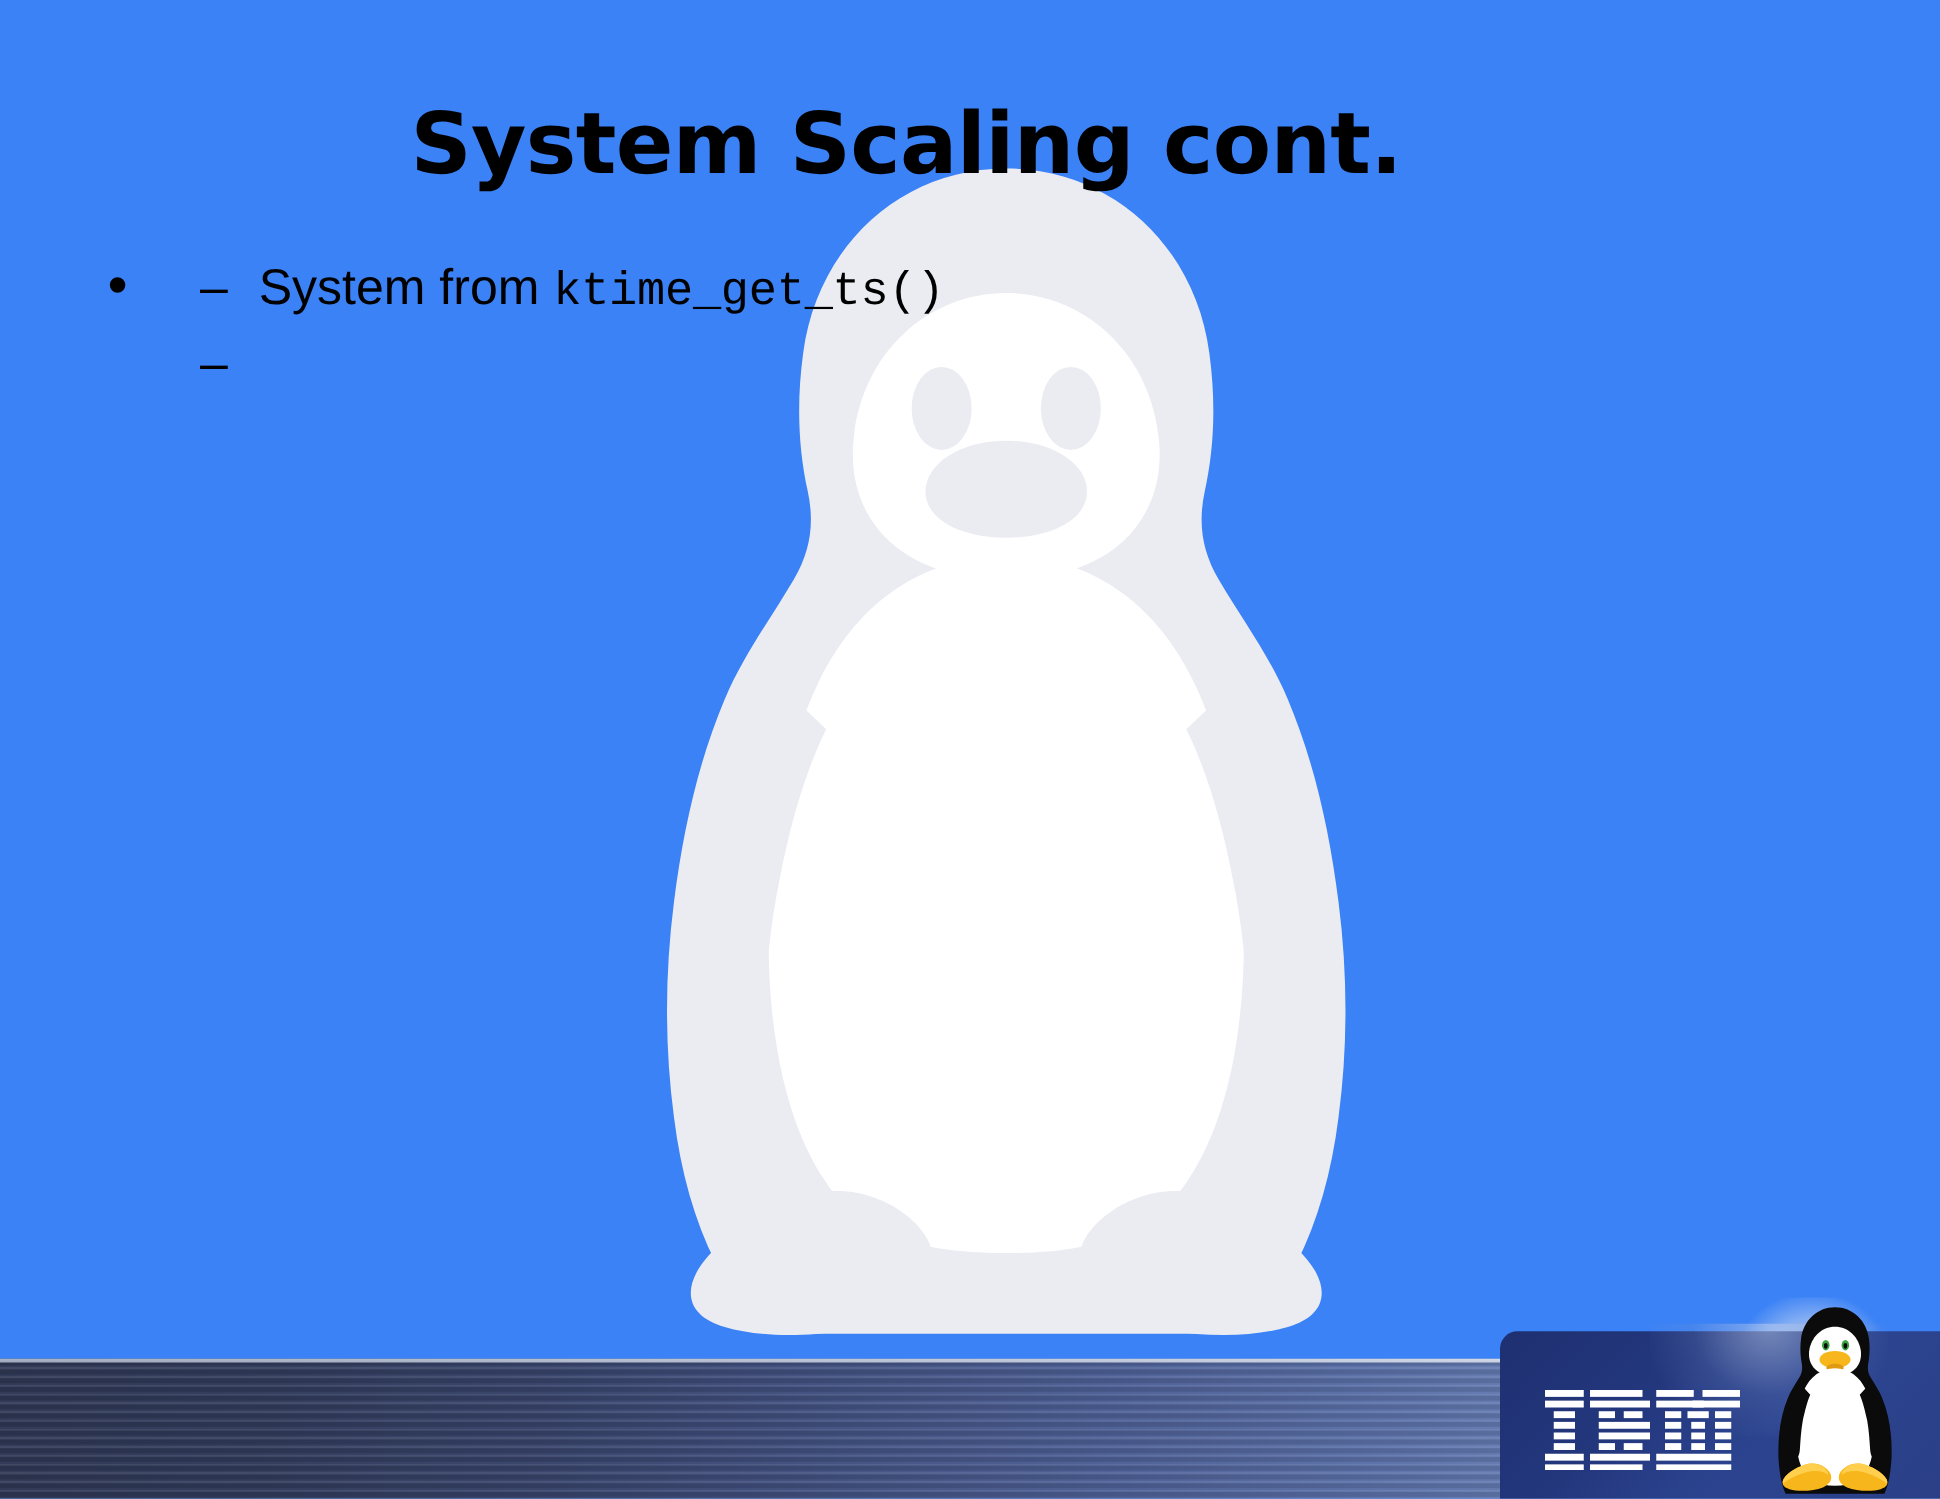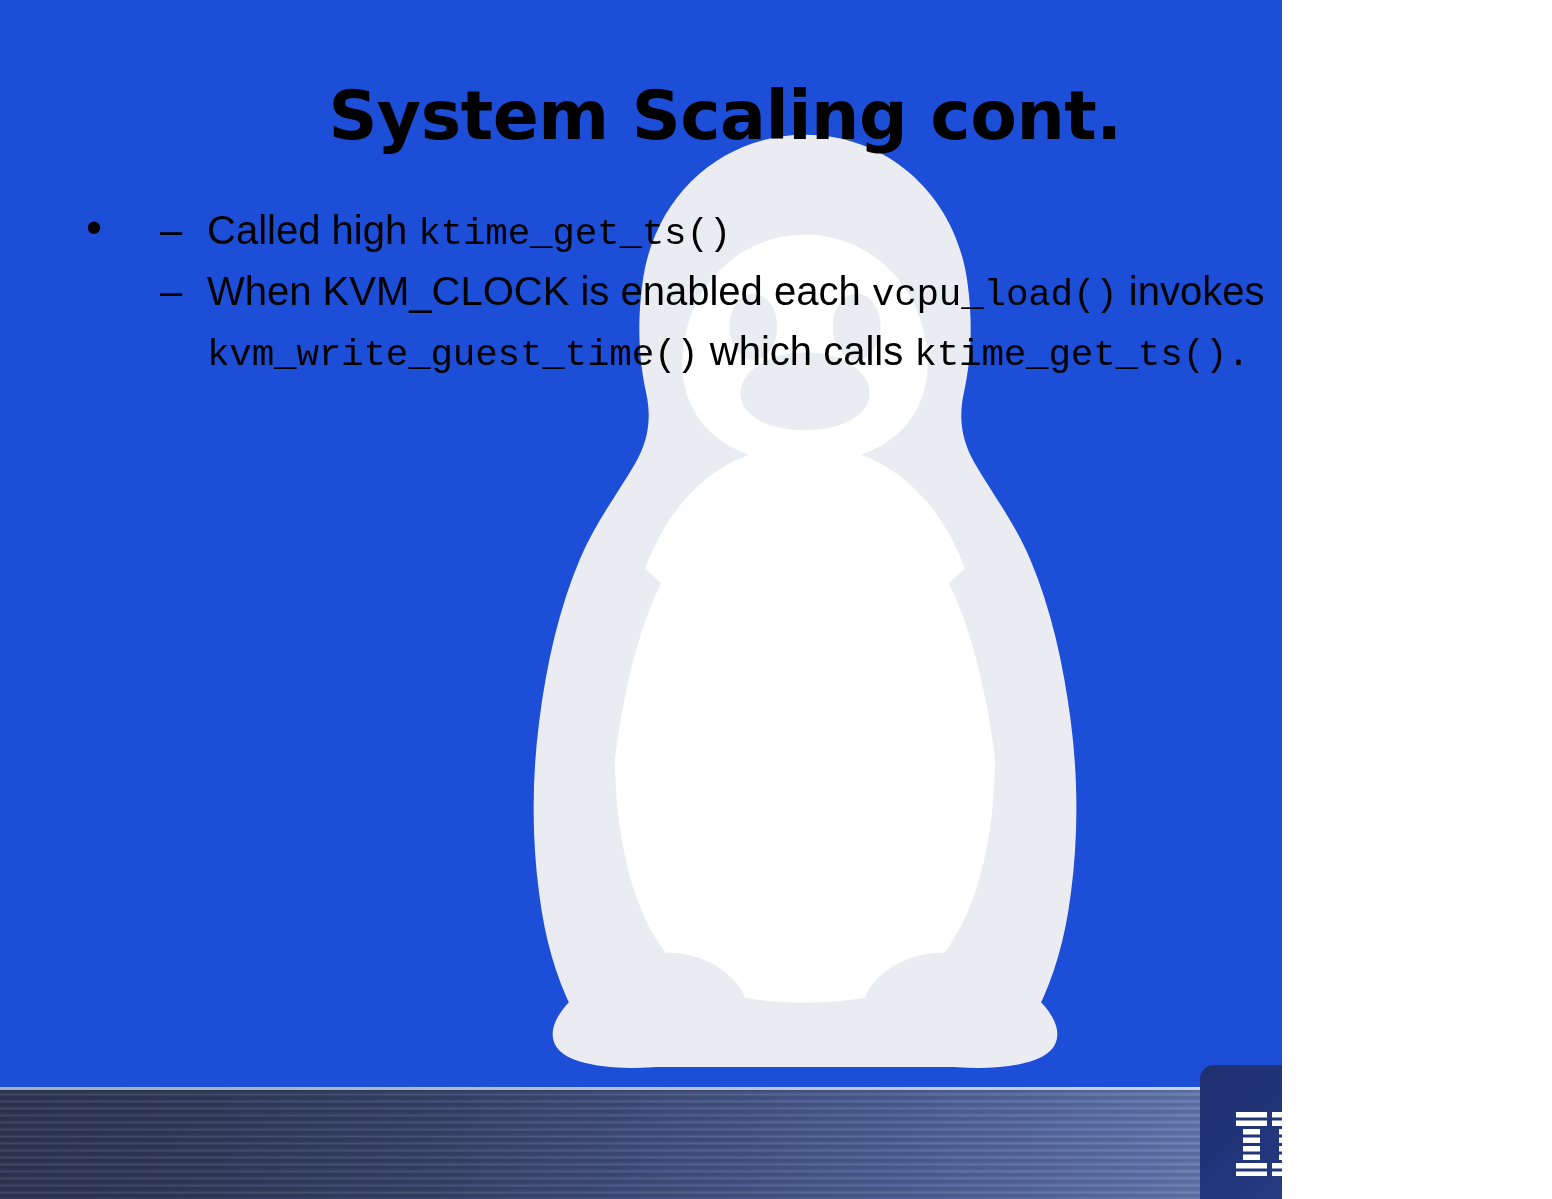--- a/index.html
+++ b/index.html
@@ -9,23 +9,23 @@
   }
   body {
     width: 1552px;
     height: 1199px;
     overflow: hidden;
     font-family: "Liberation Sans", sans-serif;
   }
 
   .slide {
     position: relative;
-    width: 1282px;
+    width: 1552px;
     height: 1199px;
-    background: #1d4ed8;
+    background: #3b82f6;
     overflow: hidden;
   }
 
   
   .watermark {
     position: absolute;
     left: 330px;
     top: 120px;
     width: 950px;
     height: 960px;
@@ -228,26 +228,25 @@
   <div class="title">System Scaling cont.</div>
 
   <div class="body-block">
 
     <div class="lvl1">
       <span class="marker">•</span>
     </div>
 
     <div class="lvl2">
       <span class="marker">–</span>
-      <span class="body-text"><span>Called high </span><span class="mono">ktime_get_ts()</span></span>
+      <span class="body-text"><span>System from </span><span class="mono">ktime_get_ts()</span></span>
     </div>
 
     <div class="lvl2">
       <span class="marker">–</span>
-      <span class="body-text"><span>When KVM_CLOCK is enabled each </span><span class="mono">vcpu_load()</span><span> invokes </span><span class="mono">kvm_write_guest_time()</span><span> which calls </span><span class="mono">ktime_get_ts().</span></span>
     </div>
 
   </div>
 
   <div class="footer-bar">
     <div class="footer-hilite"></div>
   </div>
 
   <div class="tux-glow"></div>
 

